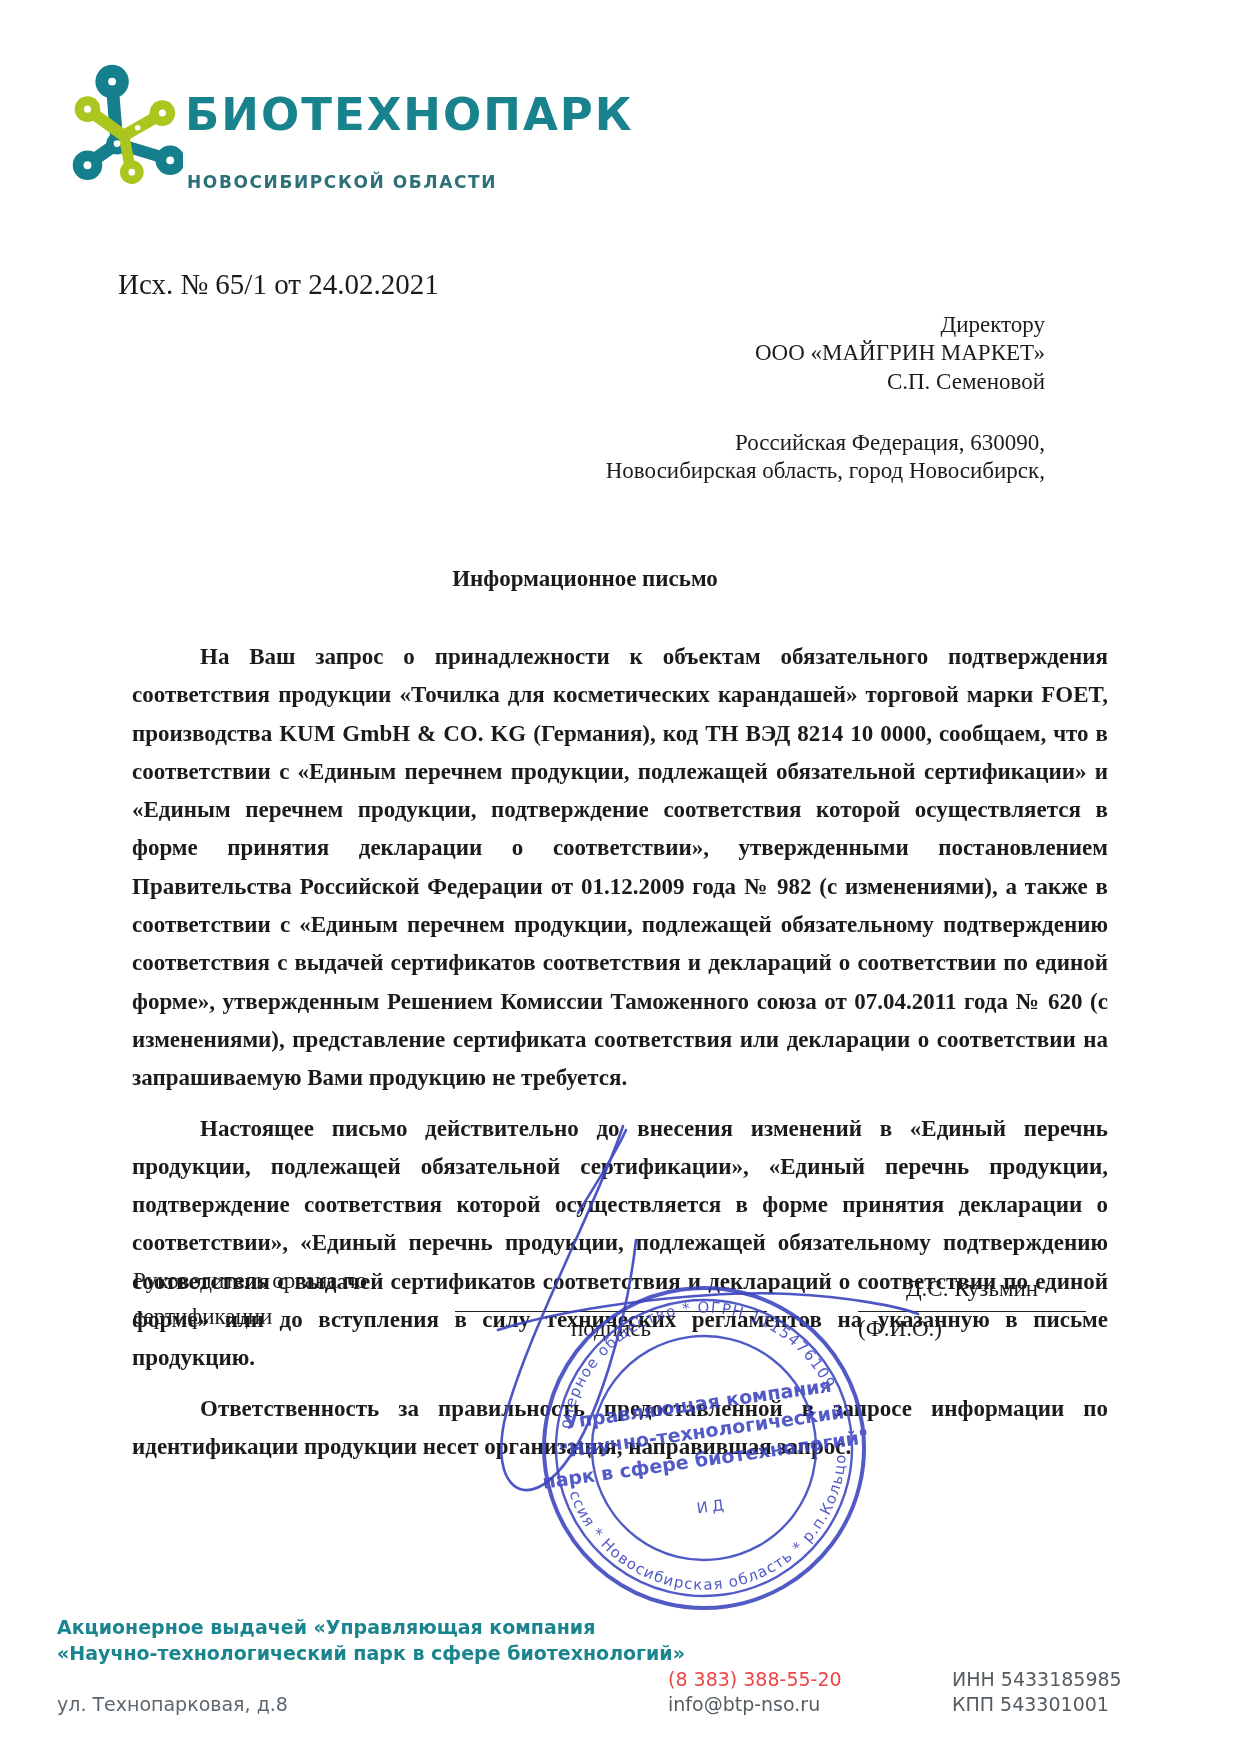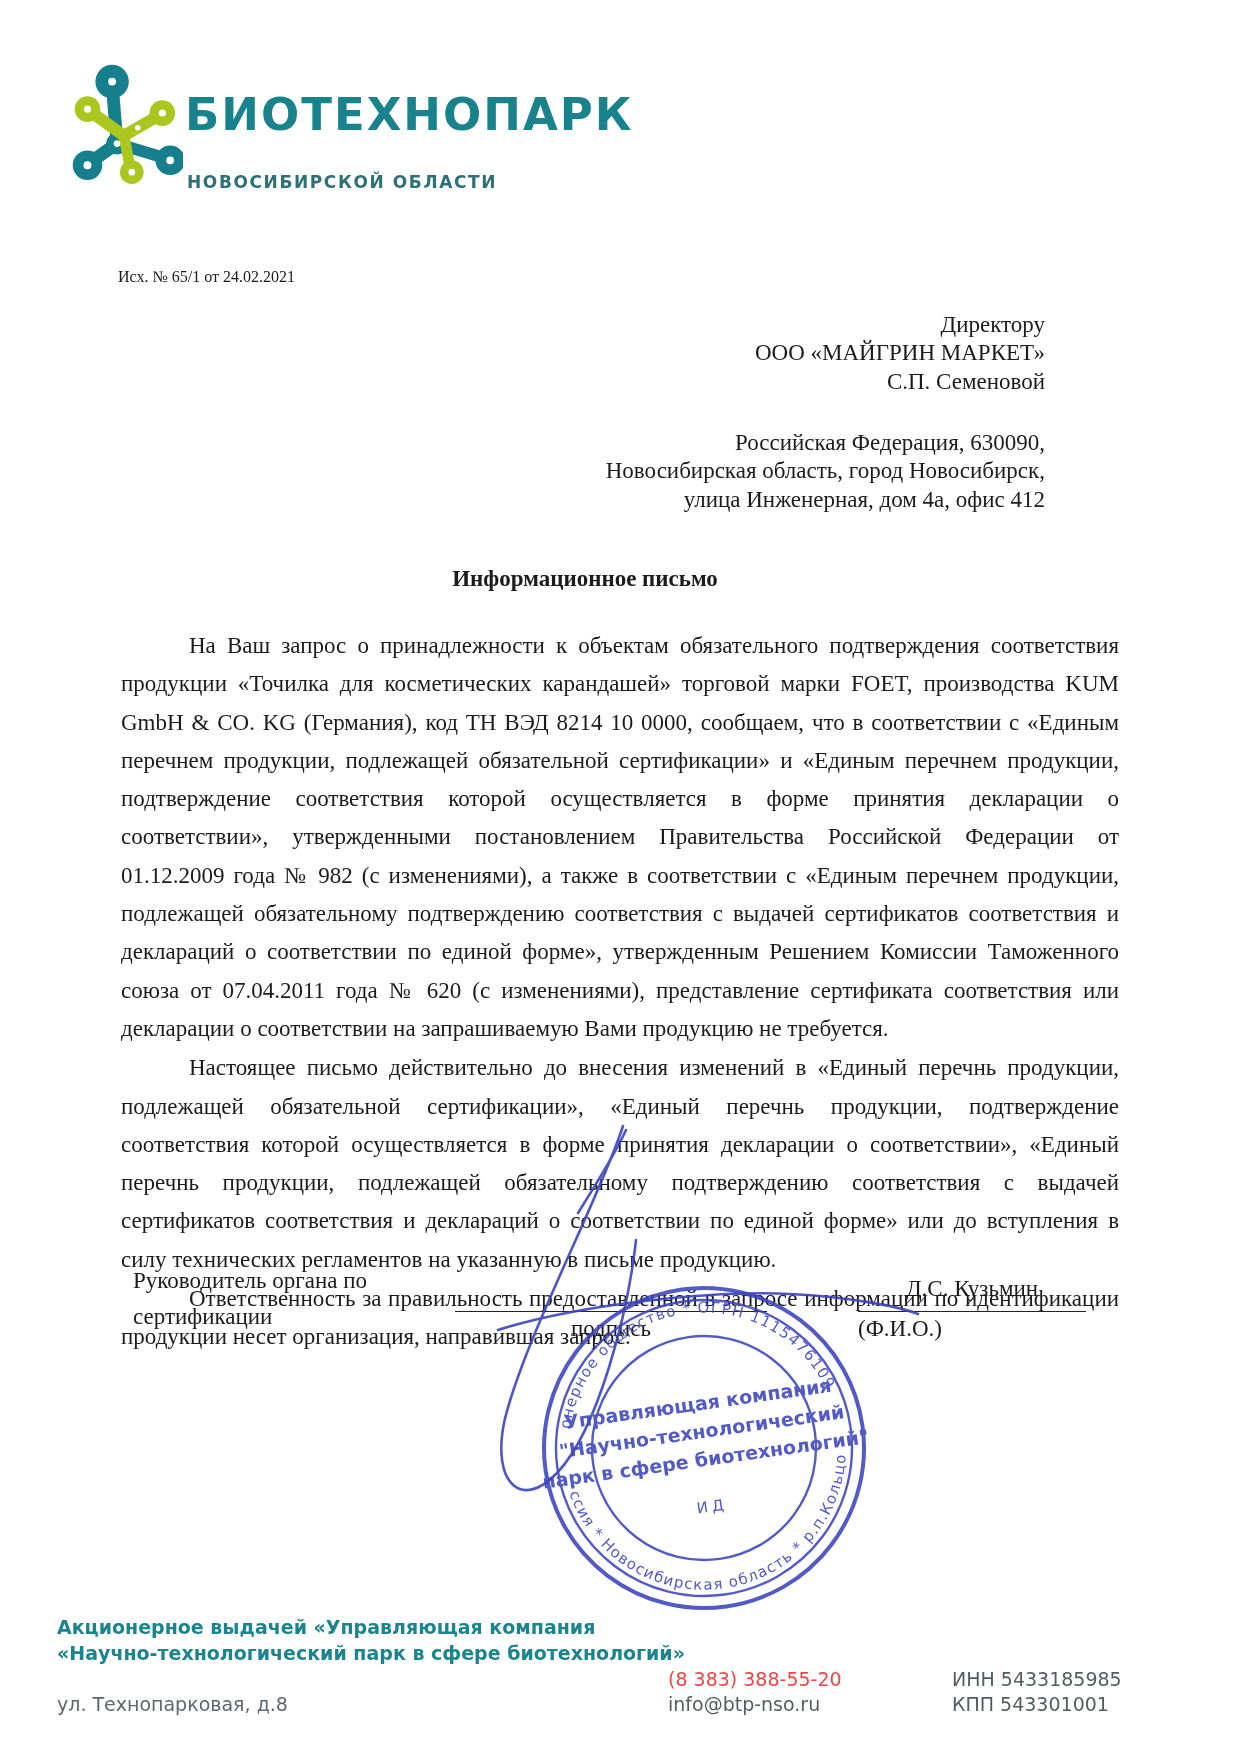--- a/index.html
+++ b/index.html
@@ -21,29 +21,29 @@
     color:#18828D;
   }
   .logo-sub{
     position:absolute;left:187px;top:148px;
     font-family:"DejaVu Sans", sans-serif;
     font-weight:600;font-size:17px;letter-spacing:1.6px;
     color:#2C7078;
     margin-top:24px;
   }
   
-  .ref-line{position:absolute;left:118px;top:268px;font-size:16px;}
+  .ref-line{position:absolute;left:118px;top:268px;font-size:29px;}
   
   .recipient{position:absolute;right:195px;top:311px;text-align:right;font-size:23px;line-height:28.4px;}
   .dest-address{position:absolute;right:195px;top:429px;text-align:right;font-size:23px;line-height:28.4px;}
   
   .doc-title{position:absolute;left:120px;top:566px;width:930px;text-align:center;font-size:23px;font-weight:bold;}
   
   .body-text{position:absolute;left:120px;top:626px;width:1000px;font-size:23px;line-height:38.3px;text-align:justify;}
-  .body-text p{margin:1px;text-indent:68px;}
+  .body-text p{margin:12px;text-indent:68px;font-weight:bold;}
   
   .sig-left{position:absolute;left:133px;top:1263px;font-size:23px;line-height:36px;}
   .sig-line-center{position:absolute;left:455px;top:1311px;width:312px;border-bottom:1.6px solid #222;}
   .sig-caption{position:absolute;left:455px;top:1316px;width:312px;text-align:center;font-size:23px;}
   .sig-name{position:absolute;left:858px;top:1276px;width:228px;text-align:center;font-size:23px;}
   .sig-line-right{position:absolute;left:858px;top:1311px;width:228px;border-bottom:1.6px solid #222;}
   .sig-fio{position:absolute;left:858px;top:1316px;width:228px;text-align:left;font-size:23px;}
   
   .signature-ink{position:absolute;left:460px;top:1118px;width:500px;height:430px;pointer-events:none;}
   .stamp{position:absolute;left:536px;top:1280px;width:336px;height:336px;opacity:.88;pointer-events:none;}
@@ -98,21 +98,20 @@
   <div class="ref-line">Исх. № 65/1 от 24.02.2021</div>
 
   <div class="recipient">
     <div>Директору</div>
     <div>ООО «МАЙГРИН МАРКЕТ»</div>
     <div>С.П. Семеновой</div>
   </div>
   <div class="dest-address">
     <div>Российская Федерация, 630090,</div>
     <div>Новосибирская область, город Новосибирск,</div>
-    <div>улица Инженерная, дом 4а, офис 412</div>
   </div>
 
   <div class="doc-title">Информационное письмо</div>
 
   <div class="body-text">
     <p>На Ваш запрос о принадлежности к объектам обязательного подтверждения соответствия продукции «Точилка для косметических карандашей» торговой марки FOET, производства KUM GmbH &amp; CO. KG (Германия), код ТН ВЭД 8214 10 0000, сообщаем, что в соответствии с «Единым перечнем продукции, подлежащей обязательной сертификации» и «Единым перечнем продукции, подтверждение соответствия которой осуществляется в форме принятия декларации о соответствии», утвержденными постановлением Правительства Российской Федерации от 01.12.2009 года № 982 (с изменениями), а также в соответствии с «Единым перечнем продукции, подлежащей обязательному подтверждению соответствия с выдачей сертификатов соответствия и деклараций о соответствии по единой форме», утвержденным Решением Комиссии Таможенного союза от 07.04.2011 года № 620 (с изменениями), представление сертификата соответствия или декларации о соответствии на запрашиваемую Вами продукцию не требуется.</p>
     <p>Настоящее письмо действительно до внесения изменений в «Единый перечнь продукции, подлежащей обязательной сертификации», «Единый перечнь продукции, подтверждение соответствия которой осуществляется в форме принятия декларации о соответствии», «Единый перечнь продукции, подлежащей обязательному подтверждению соответствия с выдачей сертификатов соответствия и деклараций о соответствии по единой форме» или до вступления в силу технических регламентов на указанную в письме продукцию.</p>
     <p>Ответственность за правильность предоставленной в запросе информации по идентификации продукции несет организация, направившая запрос.</p>
   </div>
 

